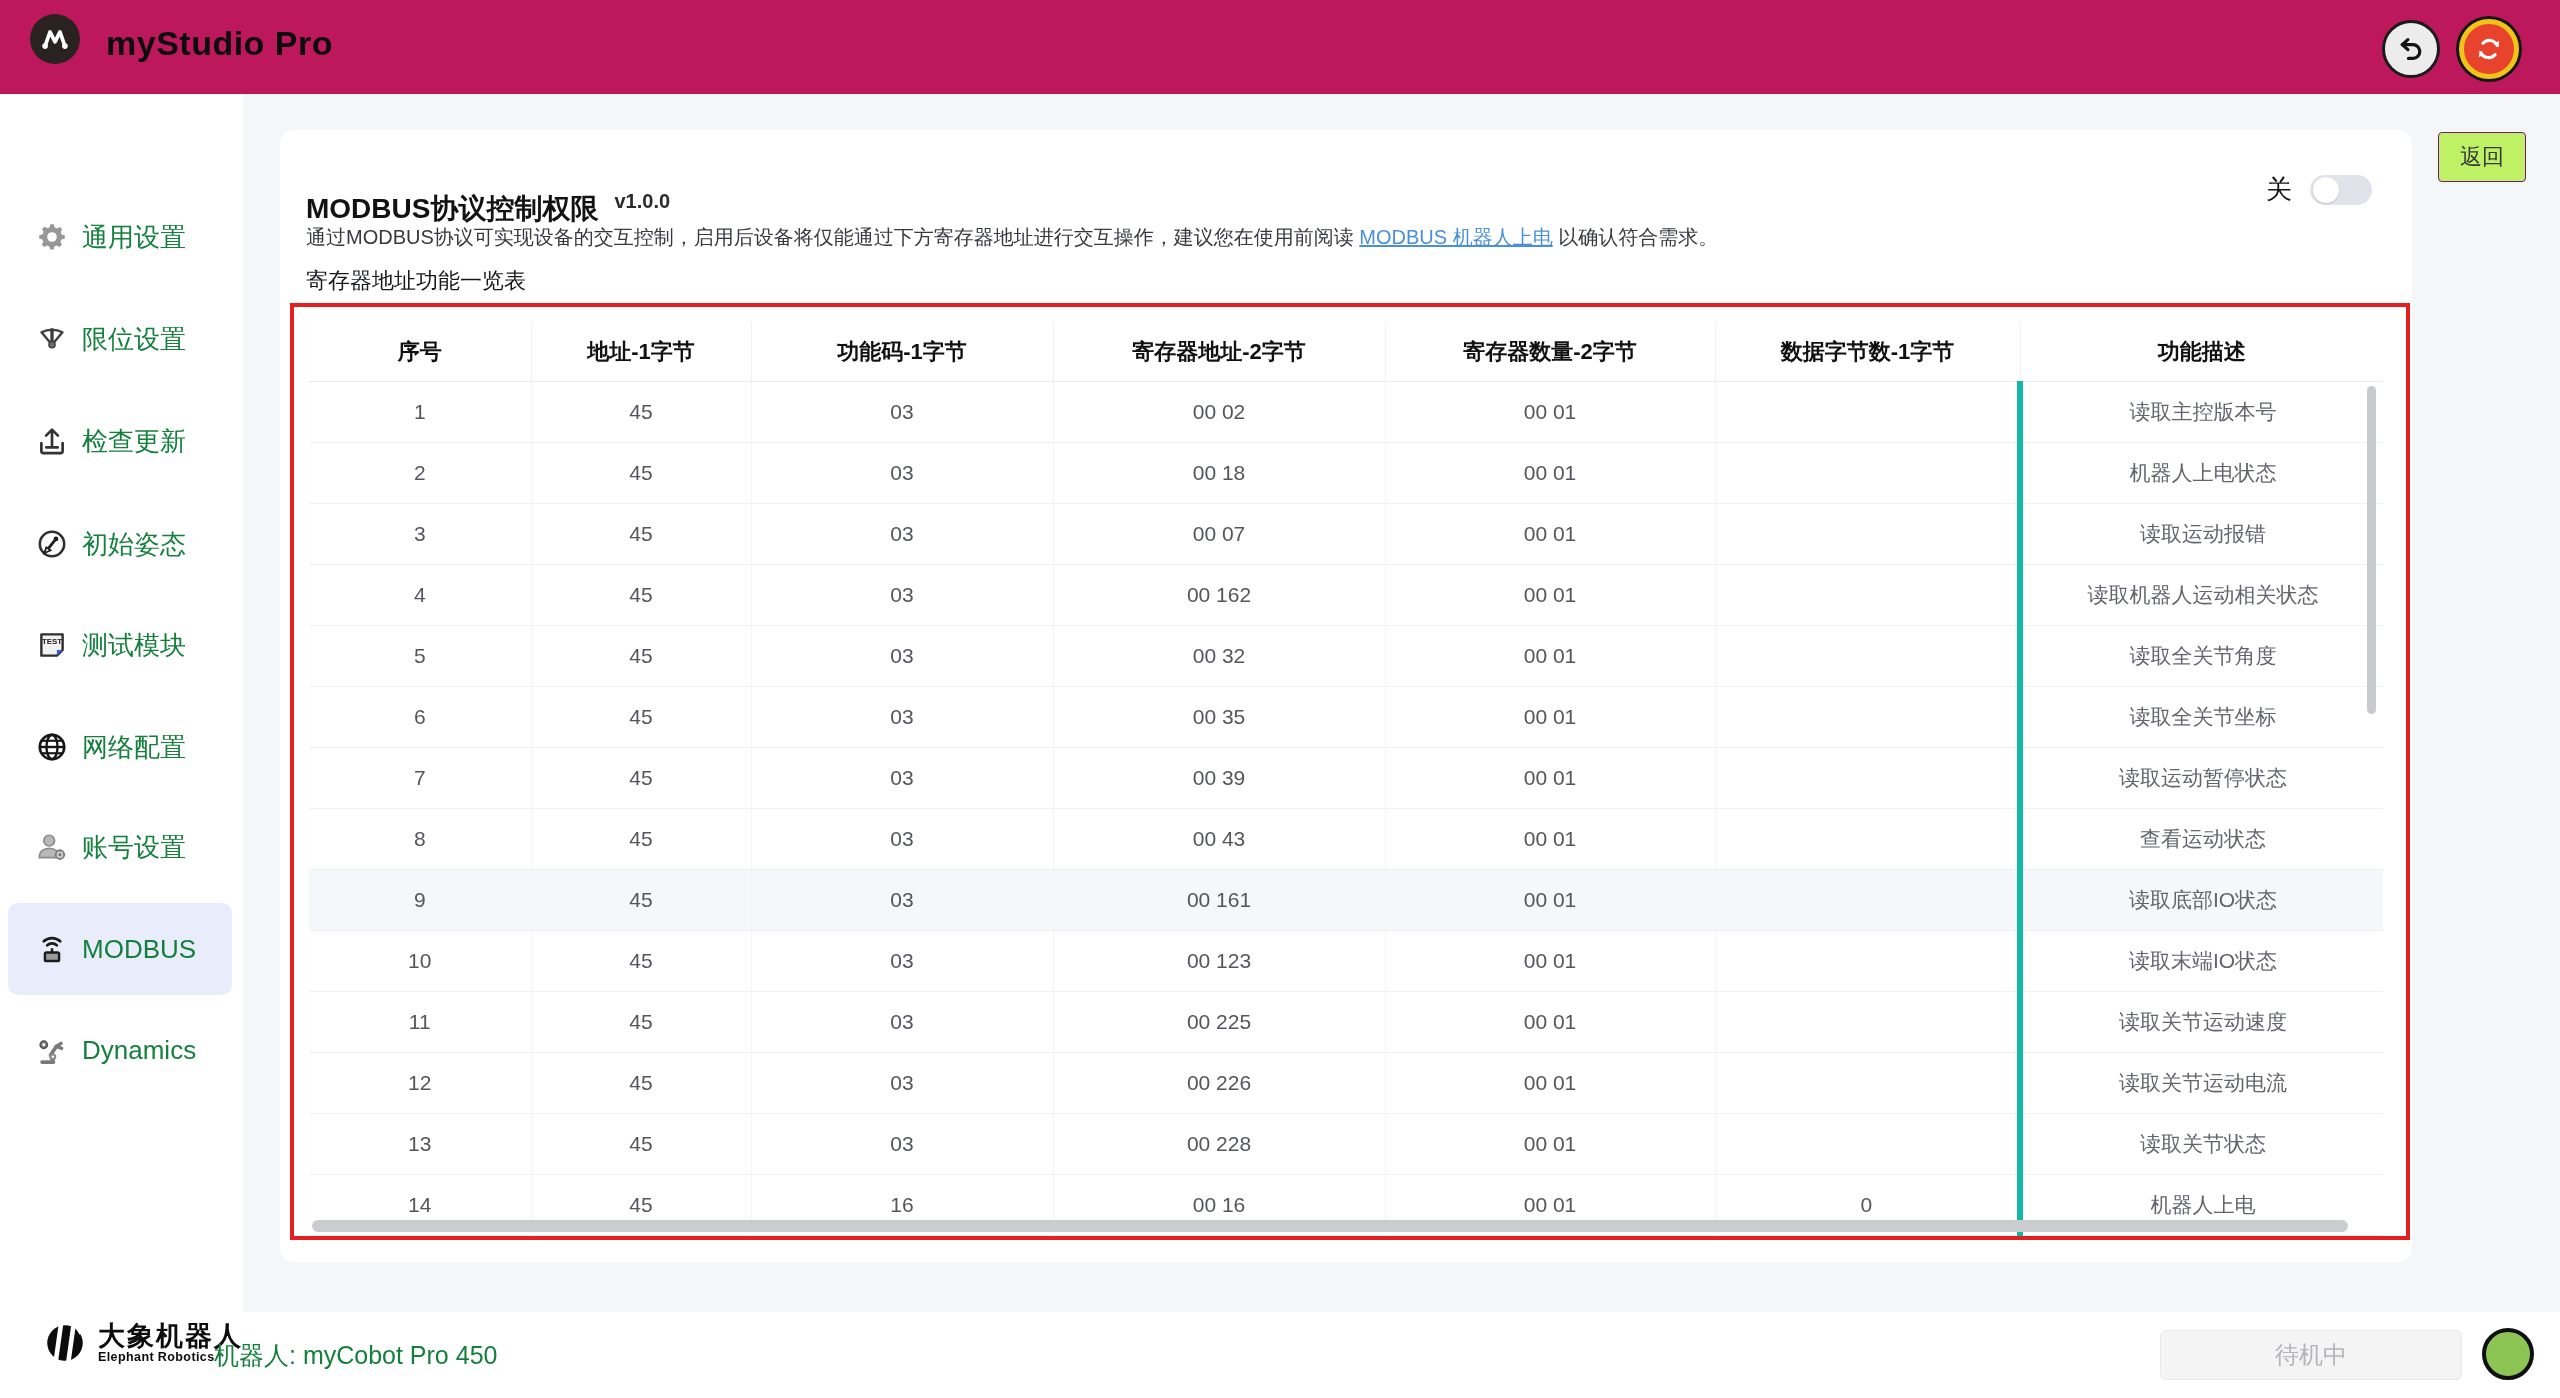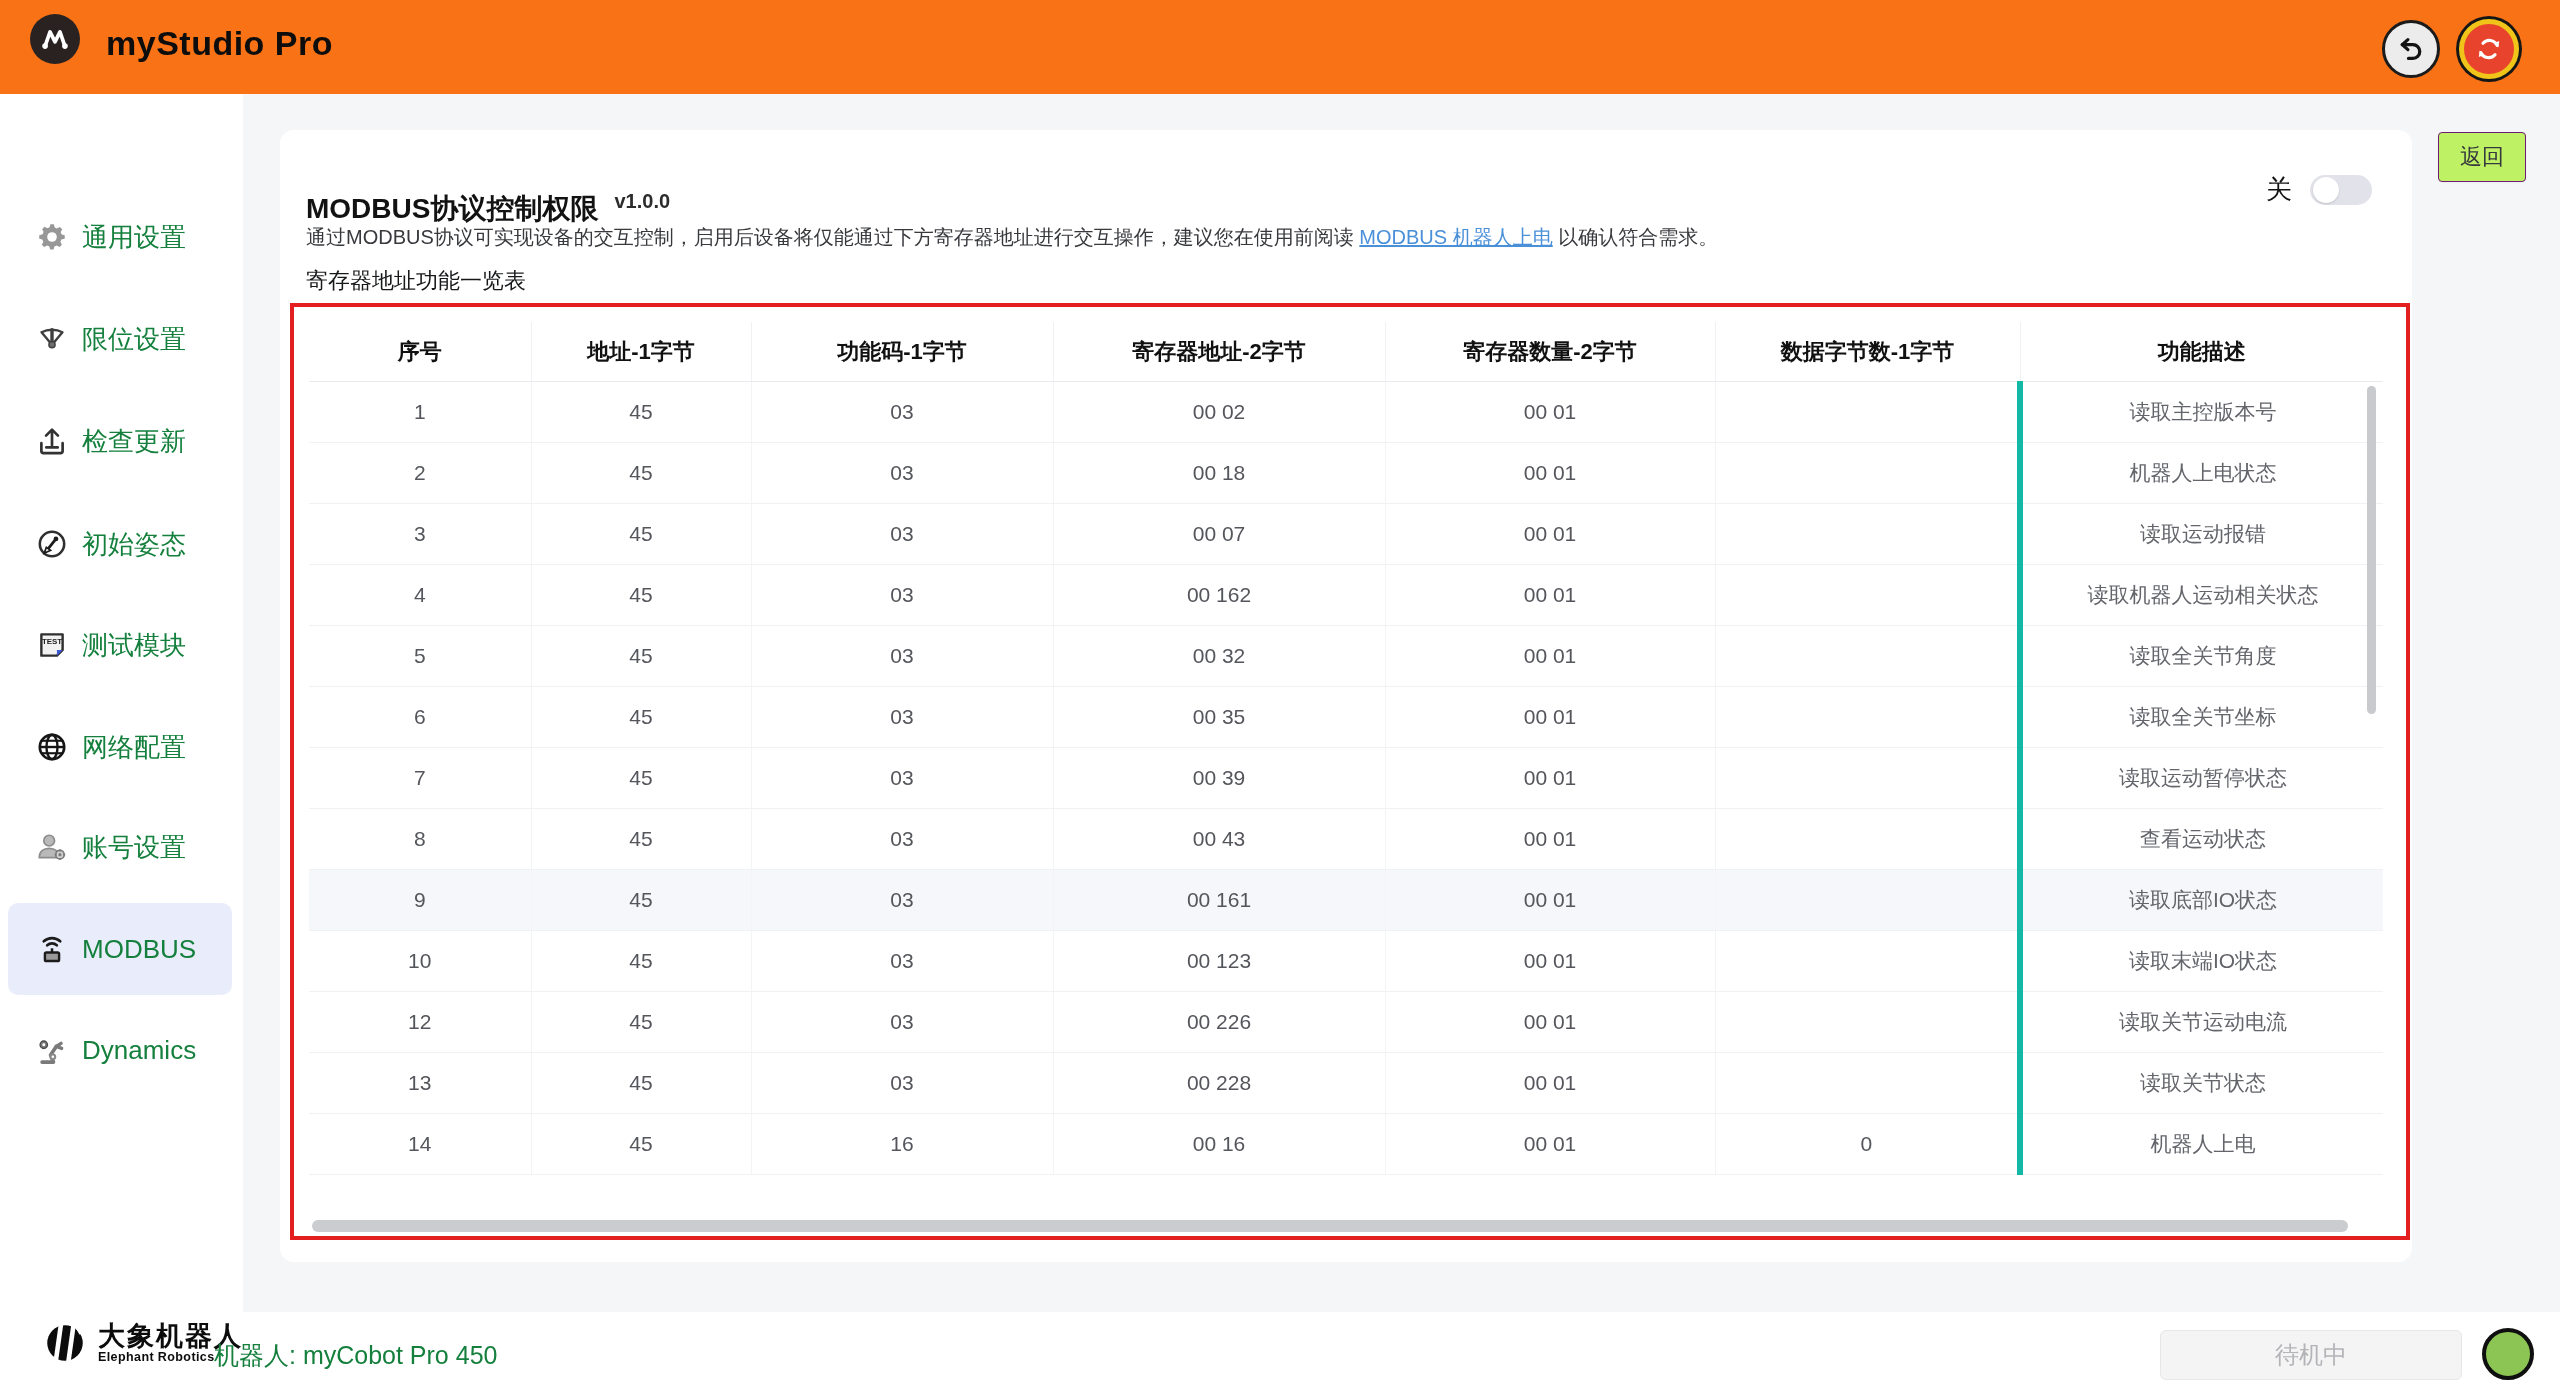--- a/index.html
+++ b/index.html
@@ -1,21 +1,21 @@
 <!DOCTYPE html>
 <html style="--annotation-red: #e41f1f; --link-blue: #4a90d9; --content-gray: #f5f6f8; --row-highlight: #f6f7fb; --active-item-bg: #e9edfb; --toggle-off: #e2e3ea; --status-green: #8cc554; --estop-red: #e8432c; --estop-yellow: #f0c419;"><head>
 <meta charset="utf-8">
 <title>myStudio Pro</title>
 <style>
   html,body{margin:0;padding:0;background:#fff;}
   #app{position:relative;width:2560px;height:1398px;overflow:hidden;
        font-family:"Liberation Sans","DejaVu Sans",sans-serif;color:#222;}
 
   
-  .topbar{position:absolute;left:0;top:0;width:2560px;height:94px;background:#f97316;}
+  .topbar{position:absolute;left:0;top:0;width:2560px;height:94px;background:#be185d;}
   .app-logo{position:absolute;left:30px;top:14px;width:50px;height:50px;border-radius:50%;
             background:#292220;display:flex;align-items:center;justify-content:center;}
   .app-title{position:absolute;left:106px;top:0;height:86px;display:flex;align-items:center;
              font-size:34px;font-weight:bold;color:#0d0d0d;letter-spacing:.5px;}
   .round-btn{position:absolute;border-radius:50%;display:flex;align-items:center;justify-content:center;cursor:pointer;}
   .undo-btn{left:2382px;top:20px;width:52px;height:52px;background:#ececec;border:3px solid #1b1b1b;}
   .estop-btn{left:2459px;top:19px;width:50px;height:50px;background:var(--estop-red);
              border:5px solid var(--estop-yellow);box-shadow:0 0 0 3px #161616;}
 
   
@@ -351,20 +351,29 @@
         <tr>
           <td>10</td>
           <td>45</td>
           <td>03</td>
           <td>00 123</td>
           <td>00 01</td>
           <td></td>
           <td class="desc-cell">读取末端IO状态</td>
         </tr>
         <tr>
+          <td>11</td>
+          <td>45</td>
+          <td>03</td>
+          <td>00 225</td>
+          <td>00 01</td>
+          <td></td>
+          <td class="desc-cell">读取关节运动速度</td>
+        </tr>
+        <tr>
           <td>12</td>
           <td>45</td>
           <td>03</td>
           <td>00 226</td>
           <td>00 01</td>
           <td></td>
           <td class="desc-cell">读取关节运动电流</td>
         </tr>
         <tr>
           <td>13</td>

